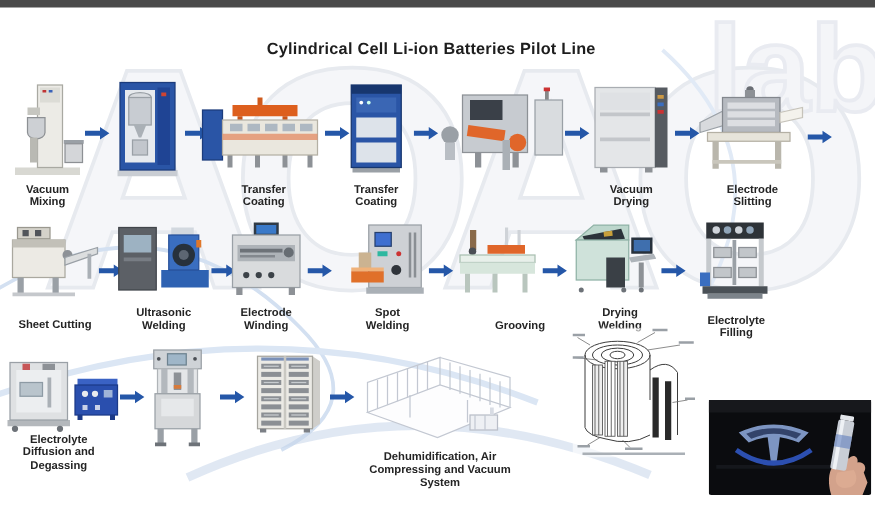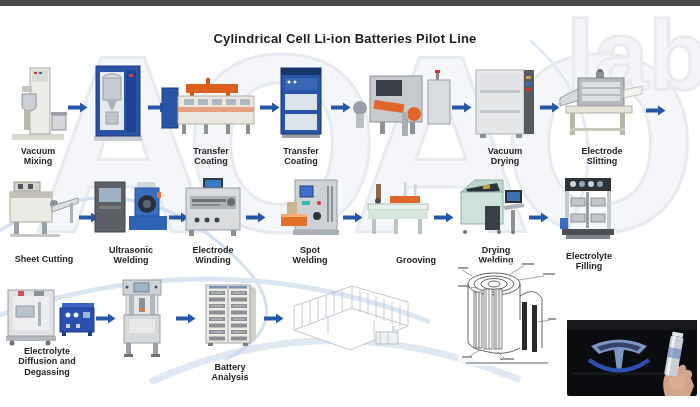--- a/index.html
+++ b/index.html
@@ -454,22 +454,20 @@
           <rect x="33" y="24.5" width="12" height="1"></rect>
         <rect x="11" y="37.5" width="12" height="1"></rect>
           <rect x="33" y="37.5" width="12" height="1"></rect>
         <rect x="11" y="50.5" width="12" height="1"></rect>
           <rect x="33" y="50.5" width="12" height="1"></rect>
       </g>
       <rect x="8" y="62" width="5" height="3" fill="#7c8086"></rect>
         <rect x="43" y="62" width="5" height="3" fill="#7c8086"></rect>
     </svg>
   </div>
-  <div class="node-label" style="left:198px;top:362px;width:64px">Battery
-Analysis</div>
 
   <div class="arrow" style="left:264px;top:310px">
     <svg width="20" height="11">
         <polygon points="0,3.5 12,3.5 12,0.5 19.5,5.5 12,10.5 12,7.5 0,7.5" fill="#2557a8"></polygon>
       </svg>
   </div>
 
   <div class="m" style="left:288px;top:274px">
     <svg width="124" height="84">
       <g stroke="#c3c8d2" fill="none" stroke-width="1">
@@ -490,20 +488,23 @@
           <line x1="112" y1="31" x2="112" y2="52"></line>
         <polyline points="40,42 40,60"></polyline>
           <polyline points="86,46 86,64"></polyline>
       </g>
       <rect x="88" y="58" width="22" height="12" fill="#eef0f4" stroke="#b9bec8"></rect>
       <line x1="92" y1="58" x2="92" y2="70" stroke="#c3c8d2"></line>
         <line x1="100" y1="58" x2="100" y2="70" stroke="#c3c8d2"></line>
       <rect x="104" y="52" width="3" height="6" fill="#d8dce4"></rect>
     </svg>
   </div>
+  <div class="node-label" style="left:288px;top:360px;width:128px">Dehumidification, Air
+Compressing and Vacuum
+System</div>
 
   <div class="m" style="left:458px;top:262px">
     <svg width="98" height="104">
       <rect width="98" height="104" fill="#ffffff" opacity=".6"></rect>
       <g fill="none" stroke="#3c3c3c" stroke-width=".8">
         <ellipse cx="36" cy="22" rx="26" ry="11"></ellipse>
         <ellipse cx="36" cy="22" rx="20" ry="8"></ellipse>
         <ellipse cx="36" cy="22" rx="13" ry="5.5"></ellipse>
         <ellipse cx="36" cy="22" rx="6" ry="3"></ellipse>
         <path d="M10 22 V80 a26 11 0 0 0 16 9"></path>

